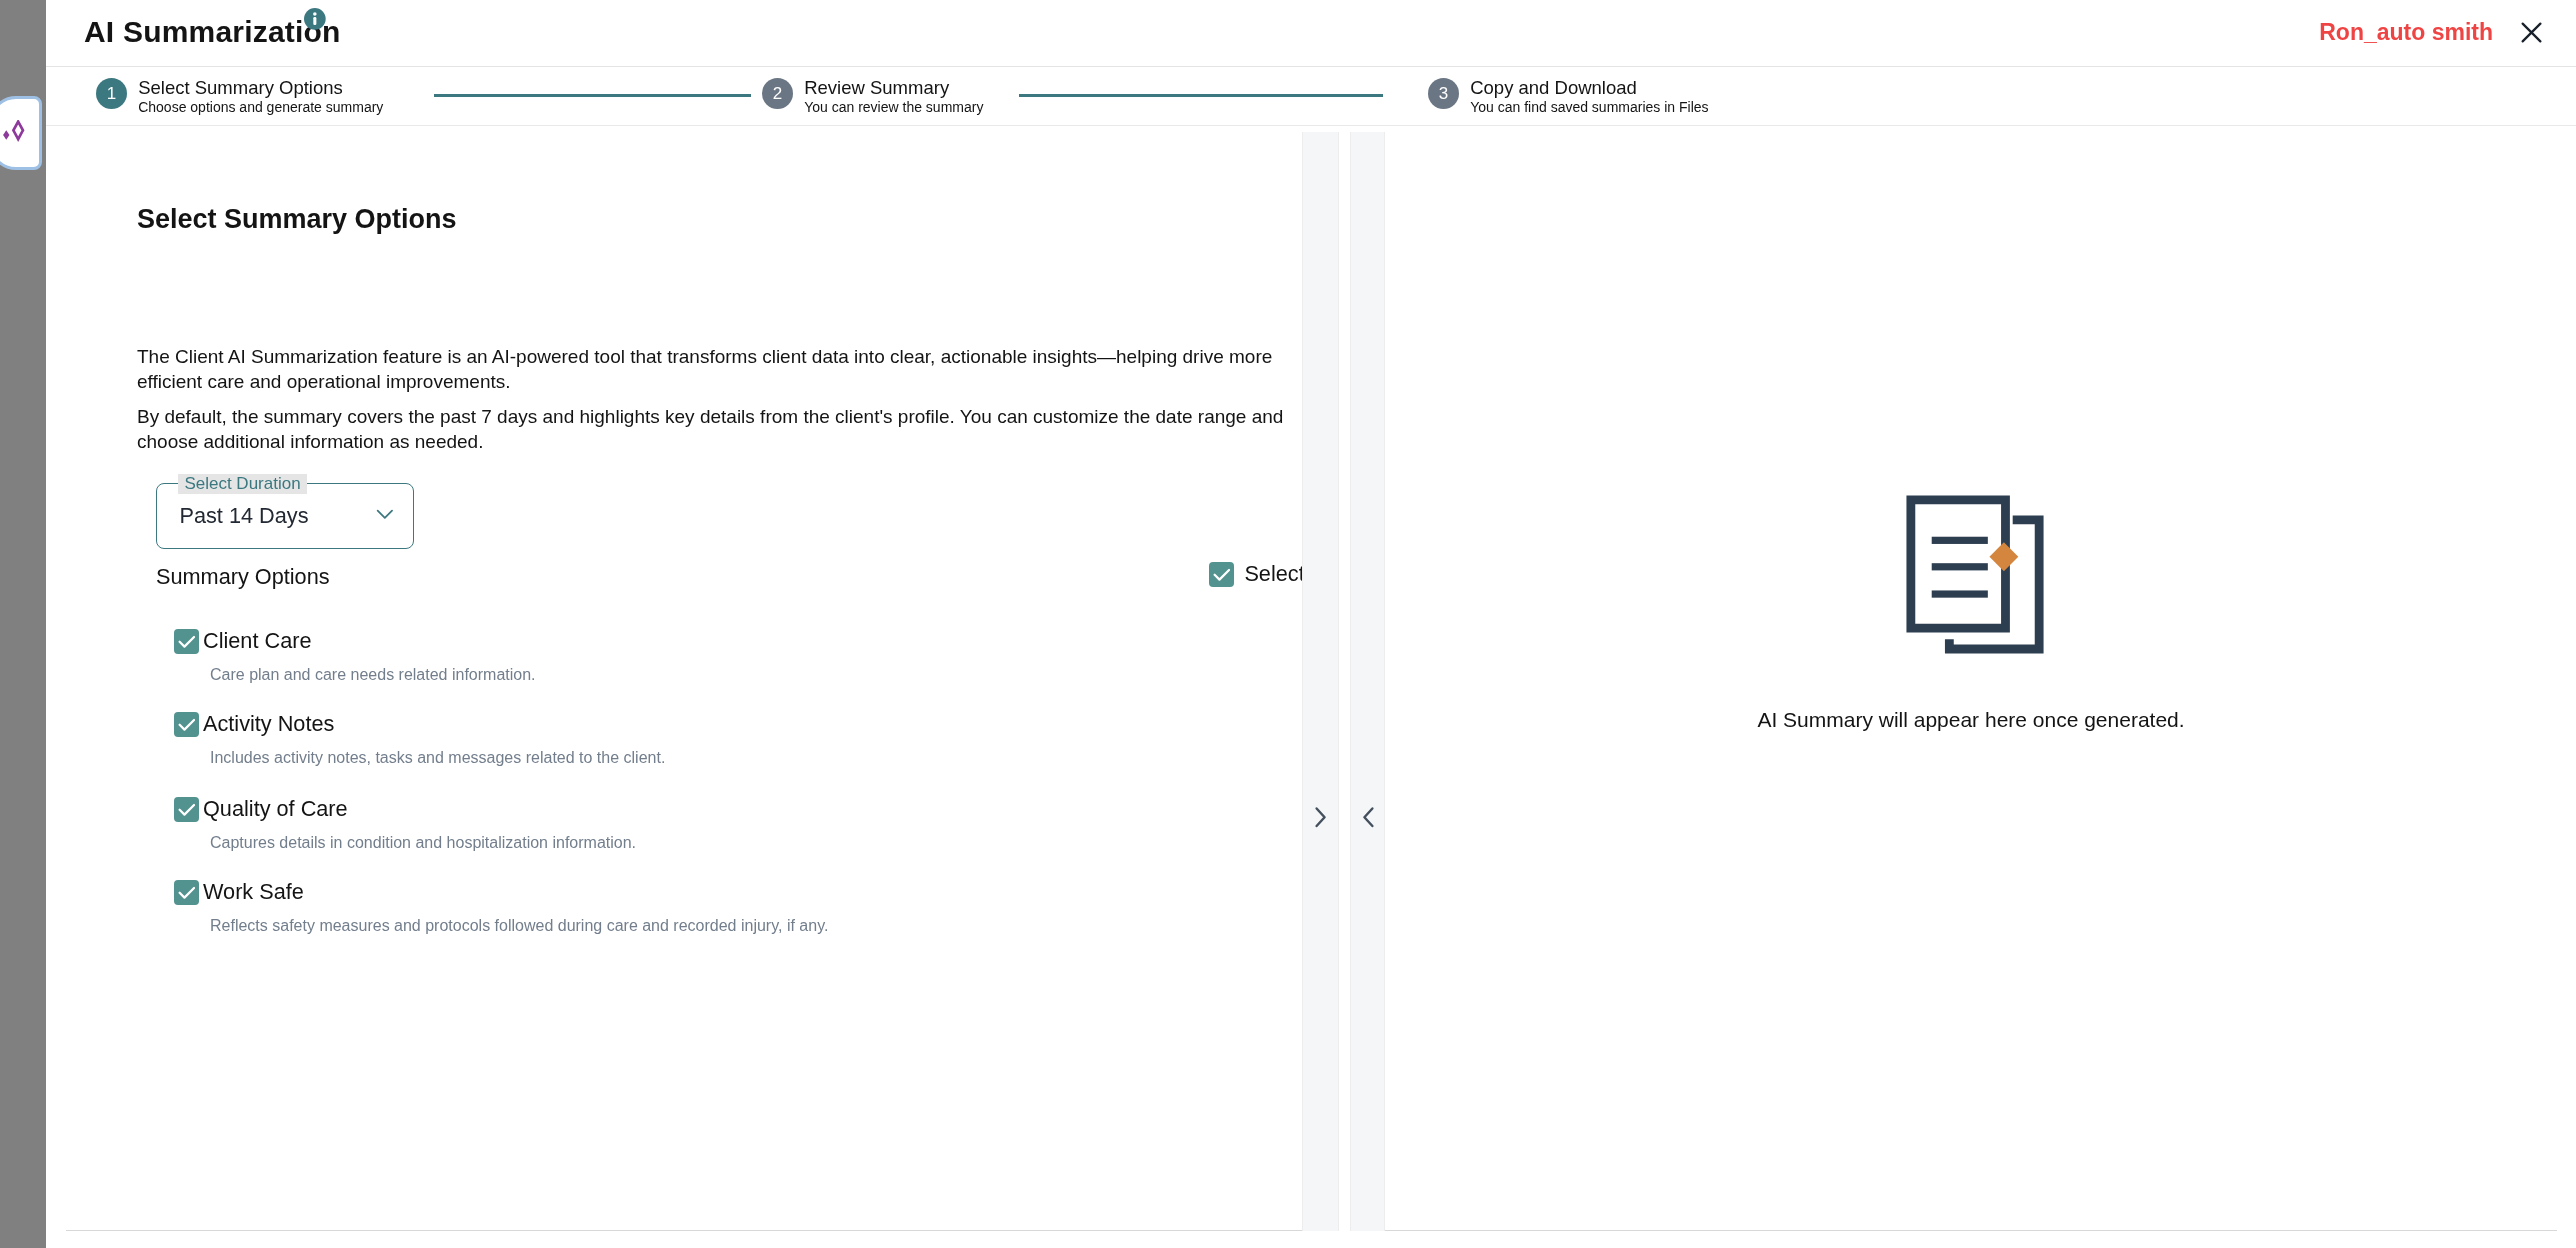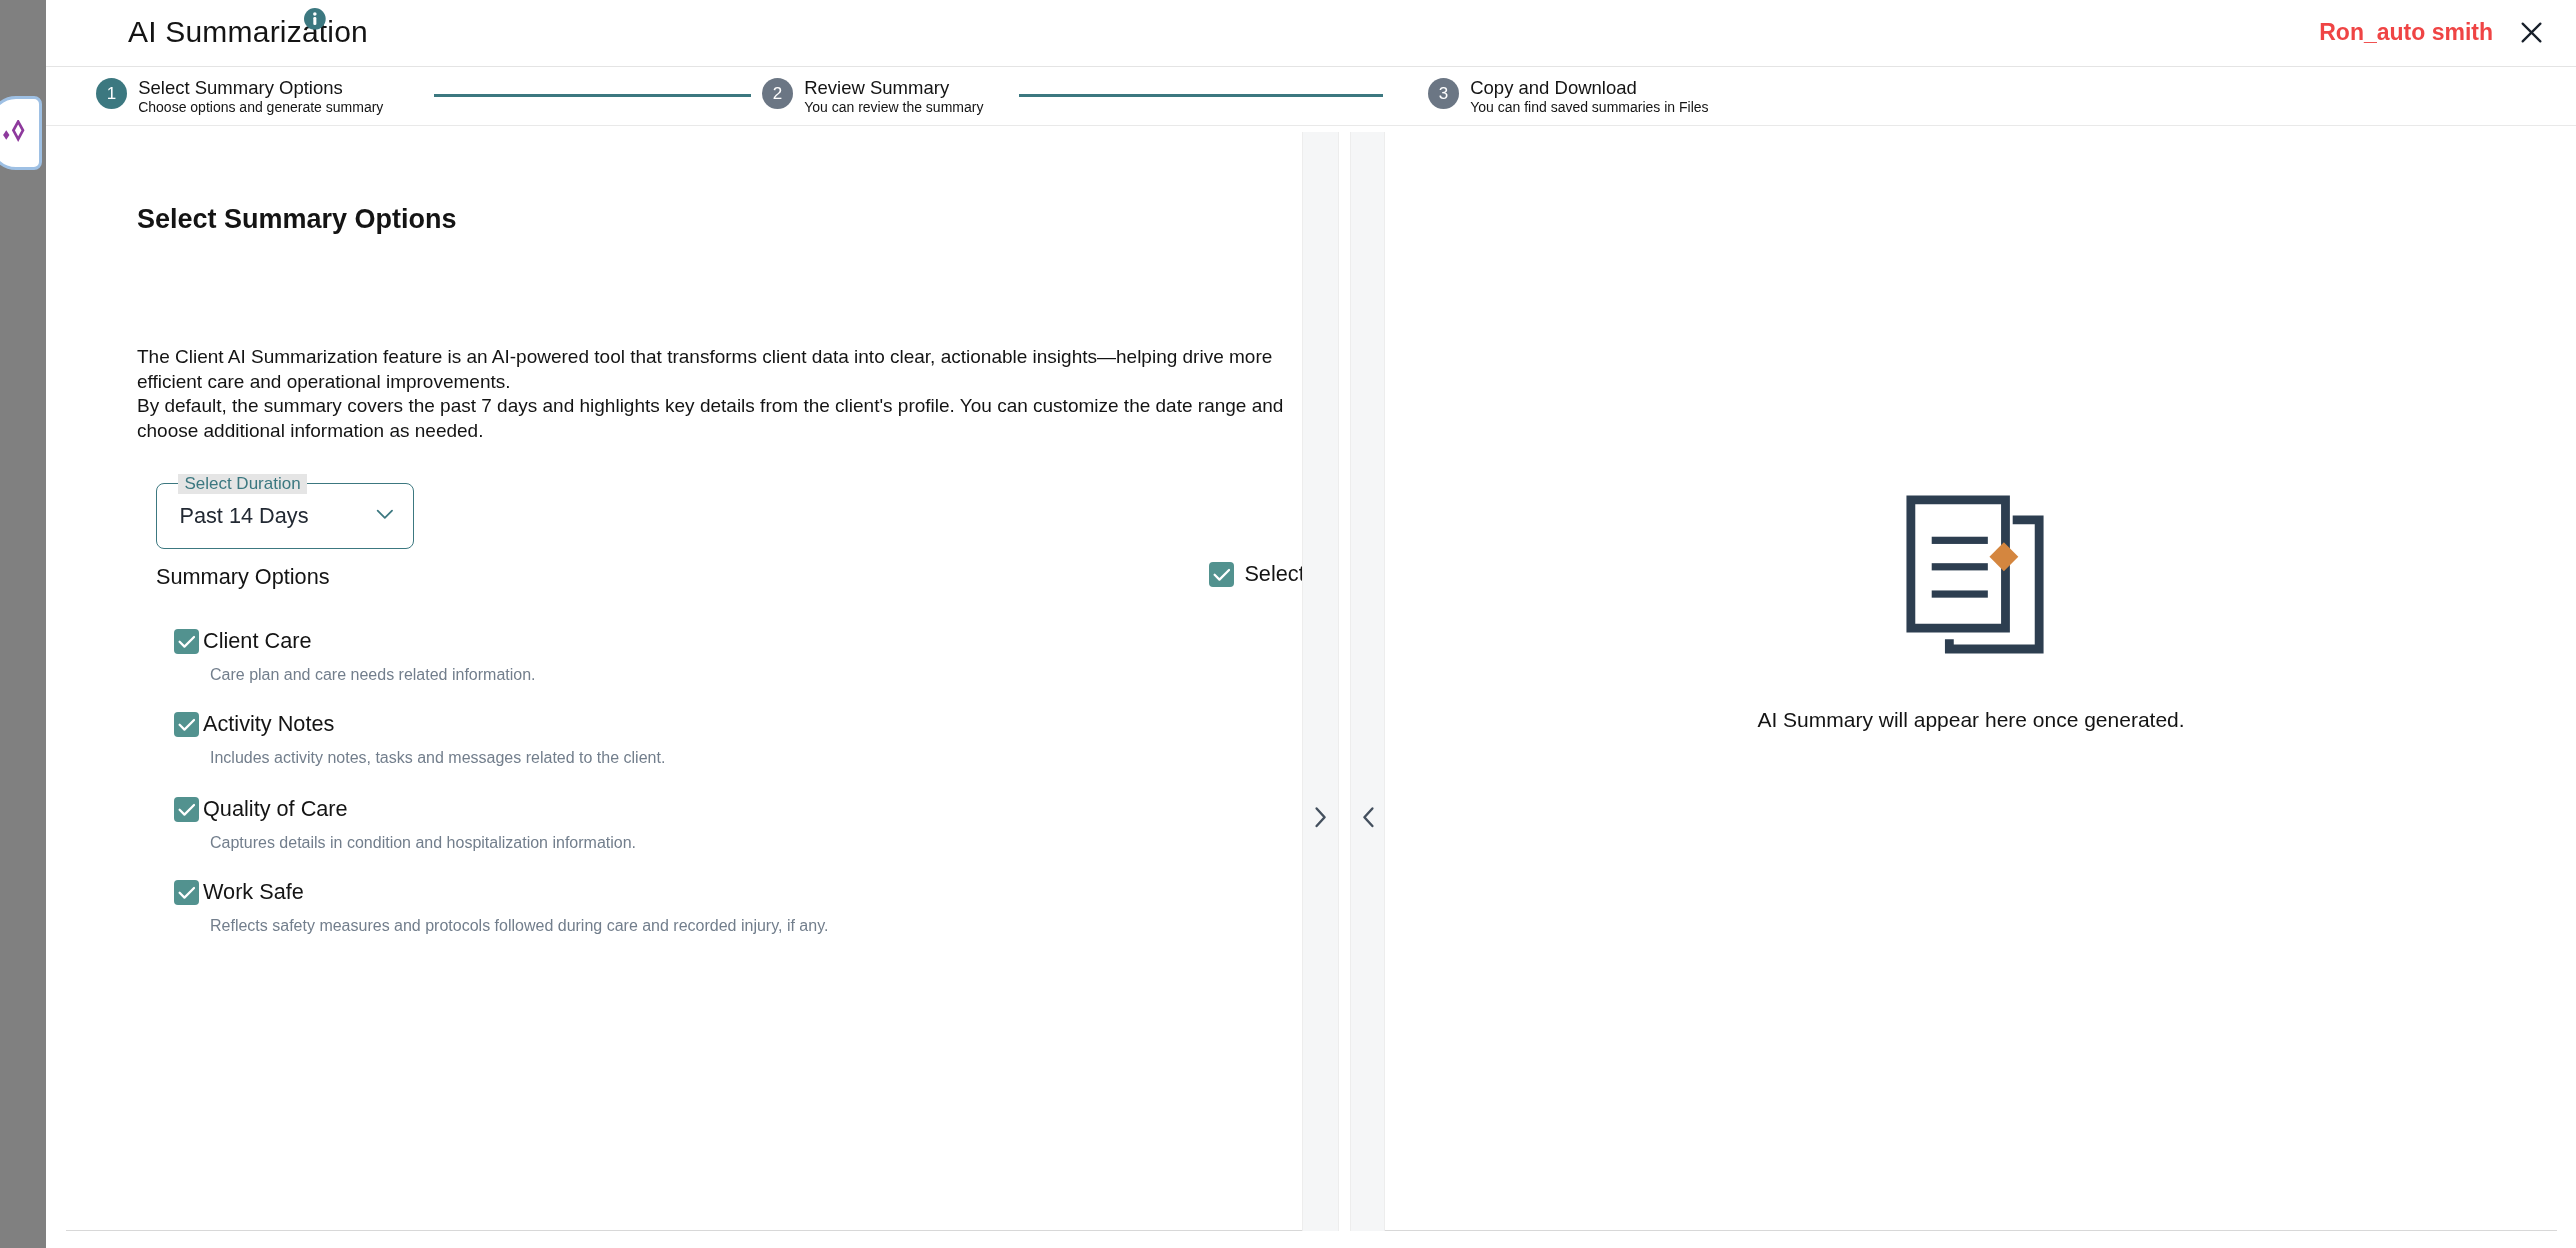--- a/index.html
+++ b/index.html
@@ -49,25 +49,24 @@
   #header {
     position: relative;
     height: 67px;
     border-bottom: 0.8px solid #e4e4e4;
     background: #fff;
   }
   #page-title {
     position: absolute;
     left: 38px; top: 15.2px;
     font-size: 30px;
-    font-weight: 400;
+    font-weight: 700;
     letter-spacing: 0.2px;
     color: #141414;
     white-space: nowrap;
-    margin-left: 44px;
   }
   #info-icon {
     position: absolute;
     left: 258px; top: 8px;
     width: 21.7px; height: 21.7px;
   }
   #user-name {
     position: absolute;
     right: 83px; top: 18.5px;
     font-size: 23px;
@@ -189,21 +188,21 @@
   }
   .para {
     position: absolute;
     left: 71px;
     width: 1168px;
     font-size: 19px;
     line-height: 1.28;
     color: #141414;
   }
   #para-1 { top: 213px; }
-  #para-2 { top: 262px; }
+  #para-2 { top: 273px; }
 
   
   #duration-field {
     position: absolute;
     left: 90px; top: 351px;
     width: 258px; height: 66px;
     border: 1.6px solid #3c7880;
     border-radius: 8px;
     background: #ffffff;
     cursor: pointer;

